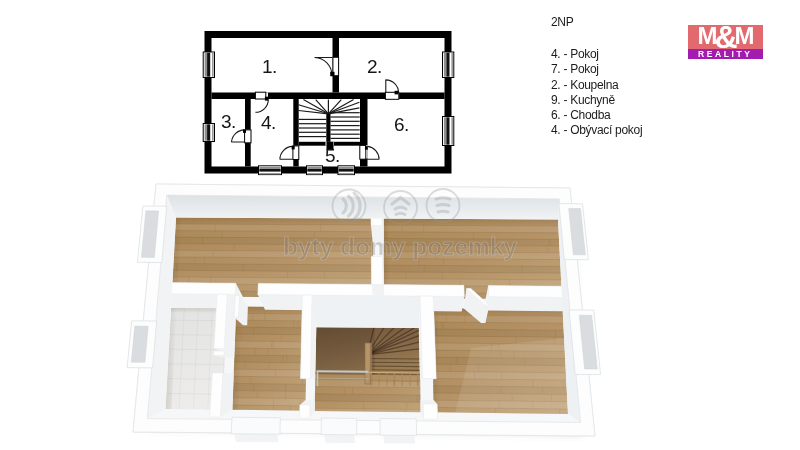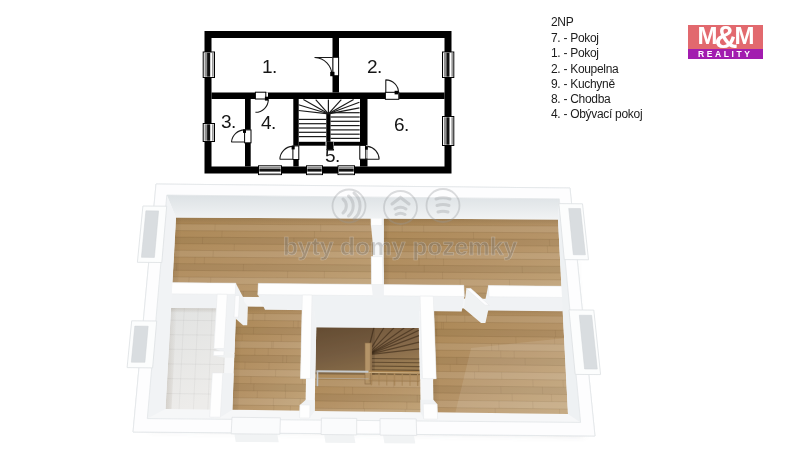--- a/index.html
+++ b/index.html
@@ -1,17 +1,17 @@
 <!DOCTYPE html>
 <html><head><meta charset="utf-8">
 <style>
 html,body{margin:0;padding:0;background:#fff;width:800px;height:450px;overflow:hidden}
 body{font-family:"Liberation Sans", sans-serif;position:relative;will-change:transform}
 .legend{position:absolute;left:551px;top:15px;font-size:12px;letter-spacing:-0.3px;color:#1c1c1c}
-.legend .t{margin-bottom:1px}
+.legend .t{margin-bottom:17px}
 .legend div{line-height:15.2px}
 .logo{position:absolute;left:688px;top:25px;width:74.5px;height:33px}
 .logo .red{position:absolute;left:0;top:0;width:100%;height:23.5px;background:#e2696e;color:#fff;text-align:center;font-weight:bold}
 .logo .blue{position:absolute;left:0;top:23.5px;width:100%;height:10px;background:#a21caf;color:#fff;font-weight:bold;font-size:8.5px;text-align:center;line-height:10.5px;letter-spacing:2.6px}
 </style></head>
 <body>
 
 <svg width="800" height="450" viewBox="0 0 800 450" style="position:absolute;left:0;top:0">
 <defs>
       <filter id="blur1" x="-15%" y="-15%" width="130%" height="130%">
@@ -546,23 +546,23 @@
 <path d="M438,212 a10,6 0 0 1 10,0"></path>
 </g>
 
 <text x="400" y="254.5" text-anchor="middle" font-family="Liberation Sans, sans-serif" font-size="24.5" font-weight="bold" fill="rgba(122,122,124,0.34)" stroke="rgba(255,255,255,0.28)" stroke-width="0.7">byty domy pozemky</text>
 </svg>
 
 <div class="legend">
 
 <div class="t">2NP</div>
 
+<div>4. - Pokoj</div>
 <div>7. - Pokoj</div>
-<div>1. - Pokoj</div>
 <div>2. - Koupelna</div>
 <div>9. - Kuchyně</div>
-<div>8. - Chodba</div>
+<div>6. - Chodba</div>
 <div>4. - Obývací pokoj</div>
 </div>
 
 <div class="logo">
 <div class="red"><span style="display:inline-block;font-size:24px;line-height:21px;letter-spacing:-1.5px">M<span style="font-size:32px;vertical-align:-4px;margin:0 -1.5px">&amp;</span>M</span></div>
 <div class="blue">REALITY</div>
 </div>
 </body></html>

